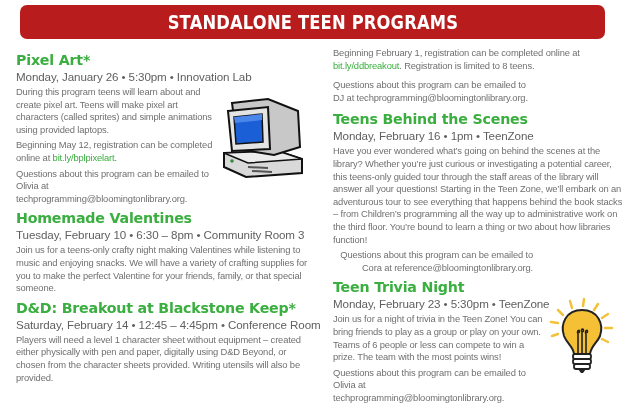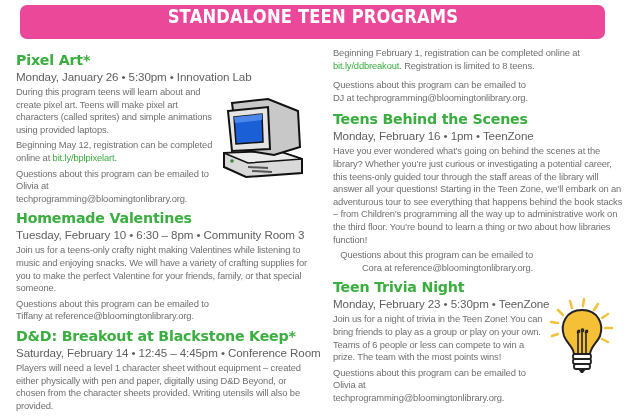--- a/index.html
+++ b/index.html
@@ -1,22 +1,22 @@
 <!DOCTYPE html>
 <html><head>
 <meta charset="utf-8">
 <style>
   * { box-sizing: border-box; margin: 0; padding: 0; }
   html, body { width: 630px; height: 417px; background: #ffffff; overflow: hidden; }
   body { position: relative; font-family: "Liberation Sans", sans-serif; color: #6b6b6b; }
 
   .banner {
     position: absolute; left: 20px; top: 5px; width: 585px; height: 34px;
-    background: #ec4899; border-radius: 7px;
-    display: flex; justify-content: center;
+    background: #b91c1c; border-radius: 7px;
+    display: flex; align-items: center; justify-content: center;
   }
   .banner-title {
     color: #ffffff; font-family: "DejaVu Sans", sans-serif; font-weight: bold;
     font-size: 19px; letter-spacing: 0.2px; transform: scaleX(0.86);
   }
 
   .col { position: absolute; top: 52px; }
   .col-left { left: 16px; width: 300px; }
   .col-right { left: 333px; top: 47px; width: 290px; }
 
@@ -68,21 +68,20 @@
     </div>
     <div class="para" style="width:205px;">Questions about this program can be emailed to Olivia at techprogramming@bloomingtonlibrary.org.</div>
   </div>
 
   <div class="gap-sm"></div>
 
   <div class="program">
     <div class="prog-title">Homemade Valentines</div>
     <div class="prog-meta">Tuesday, February 10 • 6:30 – 8pm • Community Room 3</div>
     <div class="para">Join us for a teens-only crafty night making Valentines while listening to music and enjoying snacks. We will have a variety of crafting supplies for you to make the perfect Valentine for your friends, family, or that special someone.</div>
-    <div class="para" style="width:200px;">Questions about this program can be emailed to Tiffany at reference@bloomingtonlibrary.org.</div>
   </div>
 
   <div class="gap-sm"></div>
 
   <div class="program">
     <div class="prog-title">D&amp;D: Breakout at Blackstone Keep*</div>
     <div class="prog-meta">Saturday, February 14 • 12:45 – 4:45pm • Conference Room</div>
     <div class="para">Players will need a level 1 character sheet without equipment – created either physically with pen and paper, digitally using D&amp;D Beyond, or chosen from the character sheets provided. Writing utensils will also be provided.</div>
   </div>
 </div>

